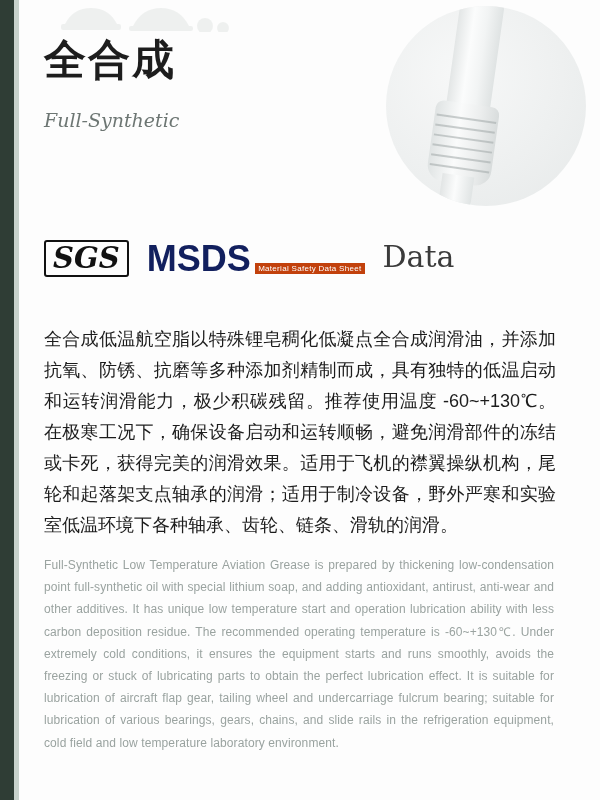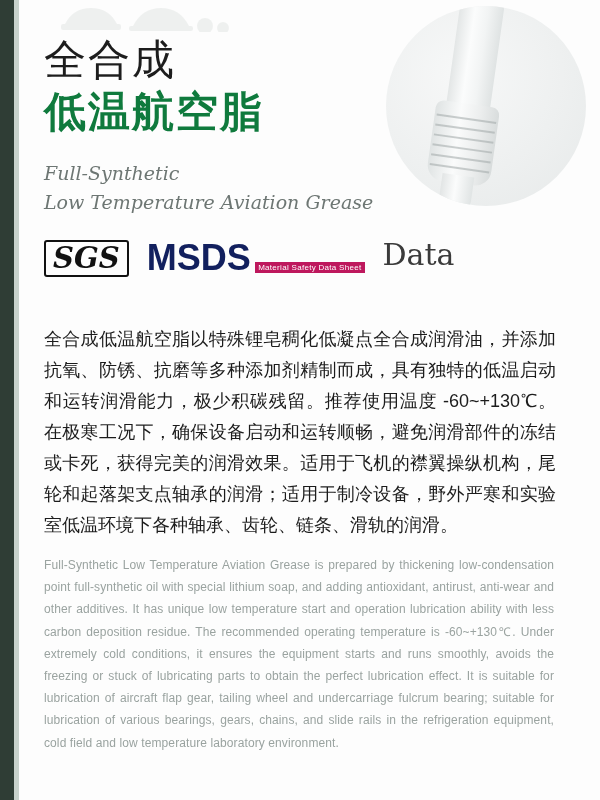--- a/index.html
+++ b/index.html
@@ -105,21 +105,21 @@
   }
 
   
   .title-block {
     position: absolute;
     left: 44px;
     top: 36px;
   }
   .title-cn-1 {
     font-size: 42px;
-    font-weight: normal;
+    font-weight: bold;
     color: #1d1d1d;
     letter-spacing: 2px;
     line-height: 1.15;
     margin: 0;
   }
   .title-cn-2 {
     font-size: 42px;
     font-weight: bold;
     color: #0f7a3d;
     letter-spacing: 2px;
@@ -134,21 +134,21 @@
     color: #6d7673;
     line-height: 1.55;
   }
 
   
   .certs {
     position: absolute;
     left: 44px;
     top: 240px;
     display: flex;
-    align-items: flex-start;
+    align-items: center;
     gap: 18px;
   }
   .sgs {
     display: inline-block;
     border: 2.5px solid #111;
     border-radius: 3px;
     padding: 1px 7px 2px 7px;
     font-family: "DejaVu Serif", serif;
     font-weight: bold;
     font-style: italic;
@@ -164,21 +164,21 @@
   }
   .msds .msds-main {
     font-family: "Liberation Sans", sans-serif;
     font-weight: bold;
     font-size: 36px;
     letter-spacing: 0px;
     line-height: 1;
   }
   .msds .msds-sub {
     margin-top: 2px;
-    background: #be185d;
+    background: #c2410c;
     color: #ffffff;
     font-size: 8px;
     letter-spacing: 0.3px;
     padding: 1px 3px;
     line-height: 1.25;
   }
   .rohs {
     font-family: "DejaVu Serif", serif;
     font-size: 30px;
     color: #3b3b3b;
@@ -239,24 +239,22 @@
       <div class="ridge" style="top:138px"></div>
       <div class="ridge" style="top:148px"></div>
       <div class="ridge" style="top:158px"></div>
       <div class="ridge" style="top:168px"></div>
       <div class="tip"></div>
     </div>
   </div>
 
   <div class="title-block">
     <h1 class="title-cn-1">全合成</h1>
-    <h1 class="title-cn-2">低温航空脂</h1>
     <div class="title-en">
       <div>Full-Synthetic</div>
-      <div>Low Temperature Aviation Grease</div>
     </div>
   </div>
 
   <div class="certs">
     <span class="sgs">SGS</span>
     <span class="msds">
       <span class="msds-main">MSDS</span>
       <span class="msds-sub">Material Safety Data Sheet</span>
     </span>
     <span class="rohs">Data</span>

